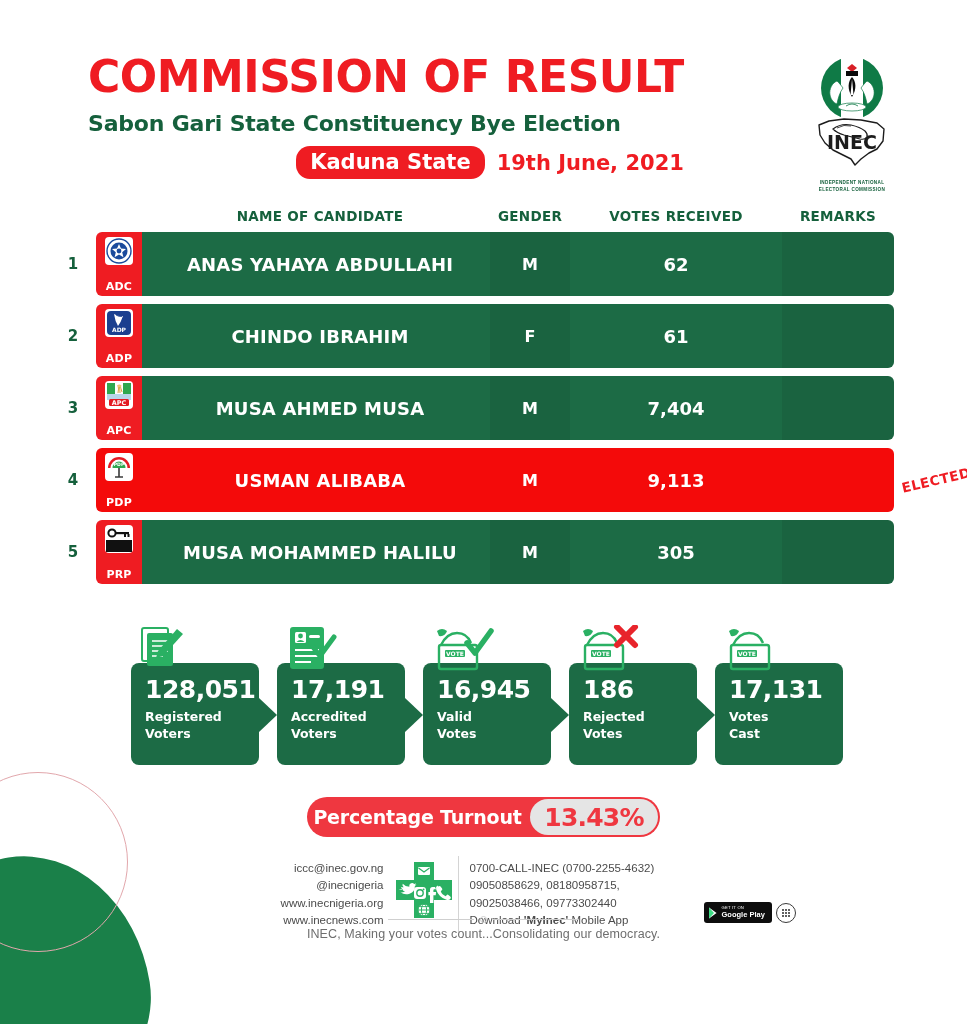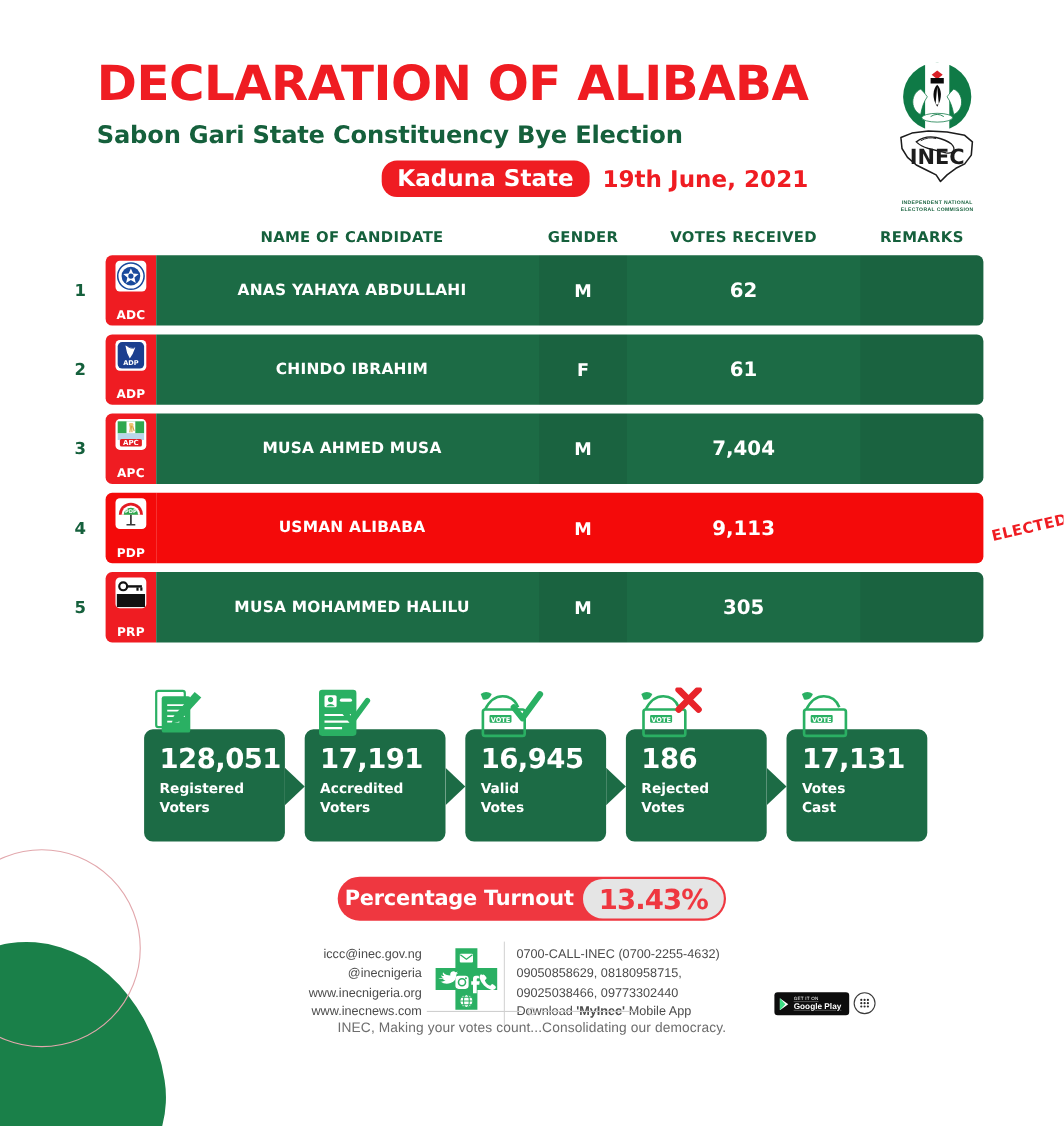--- a/index.html
+++ b/index.html
@@ -147,21 +147,21 @@
     background: rgba(0,0,0,0.07);
   }
   .row.elected .band-gender,
   .row.elected .band-remarks { background: transparent; }
 
   .cell {
     position: absolute; top: 0; height: 64px;
     display: flex; align-items: center; justify-content: center;
     color: #ffffff; font-family: "DejaVu Sans", sans-serif;
   }
-  .cell-name   { left: 8px;   width: 340px; font-size: 14px; font-weight: 700; letter-spacing: 0.2px; }
+  .cell-name   { left: 8px;   width: 340px; font-size: 18px; font-weight: 700; letter-spacing: 0.2px; }
   .cell-gender { left: 348px; width: 80px;  font-size: 16px; font-weight: 700; }
   .cell-votes  { left: 428px; width: 212px; font-size: 18px; font-weight: 700; }
   .cell-remarks{ left: 640px; width: 112px; }
 
   
   .stamp {
     position: absolute; right: -8px; top: -3px;
     width: 78px; height: 70px;
     display: flex; align-items: center; justify-content: center;
     z-index: 6;
@@ -284,21 +284,21 @@
   }
   .f-right {
     flex: 1;
     font-size: 11.5px; color: #4b4b4b; line-height: 1.52;
     padding-top: 2px; padding-left: 6px;
     position: relative;
   }
   .f-bold { font-weight: 700; }
   .store-badges {
     position: absolute; right: -62px; top: 44px;
-    display: flex; align-items: flex-start; gap: 4px; text-decoration: underline;
+    display: flex; align-items: center; gap: 4px;
   }
   .gplay {
     width: 68px; height: 21px;
     background: #0d0d0d; border-radius: 3px;
     display: flex; align-items: center; gap: 3px;
     padding: 0 4px;
   }
   .gplay-txt { color: #ffffff; line-height: 1.05; }
   .gplay-t1 { font-size: 4.2px; letter-spacing: 0.2px; }
   .gplay-t2 { font-size: 7.5px; font-weight: 700; }
@@ -328,21 +328,21 @@
 </head>
 <body>
 
 <div id="page">
 
   <div class="deco-teardrop2"></div>
   <div class="deco-teardrop"></div>
   <div class="deco-ring"></div>
 
   <div class="header">
-    <div class="title-main">DECLARATION OF ALIBABA</div>
+    <div class="title-main">COMMISSION OF RESULT</div>
     <div class="title-sub">Sabon Gari State Constituency Bye Election</div>
     <div class="title-row3">
       <span class="state-badge">Kaduna State</span>
       <span class="date-text">19th June, 2021</span>
     </div>
   </div>
 
   <div class="logo-wrap">
     <svg width="126" height="118" viewBox="0 0 126 118">
 

